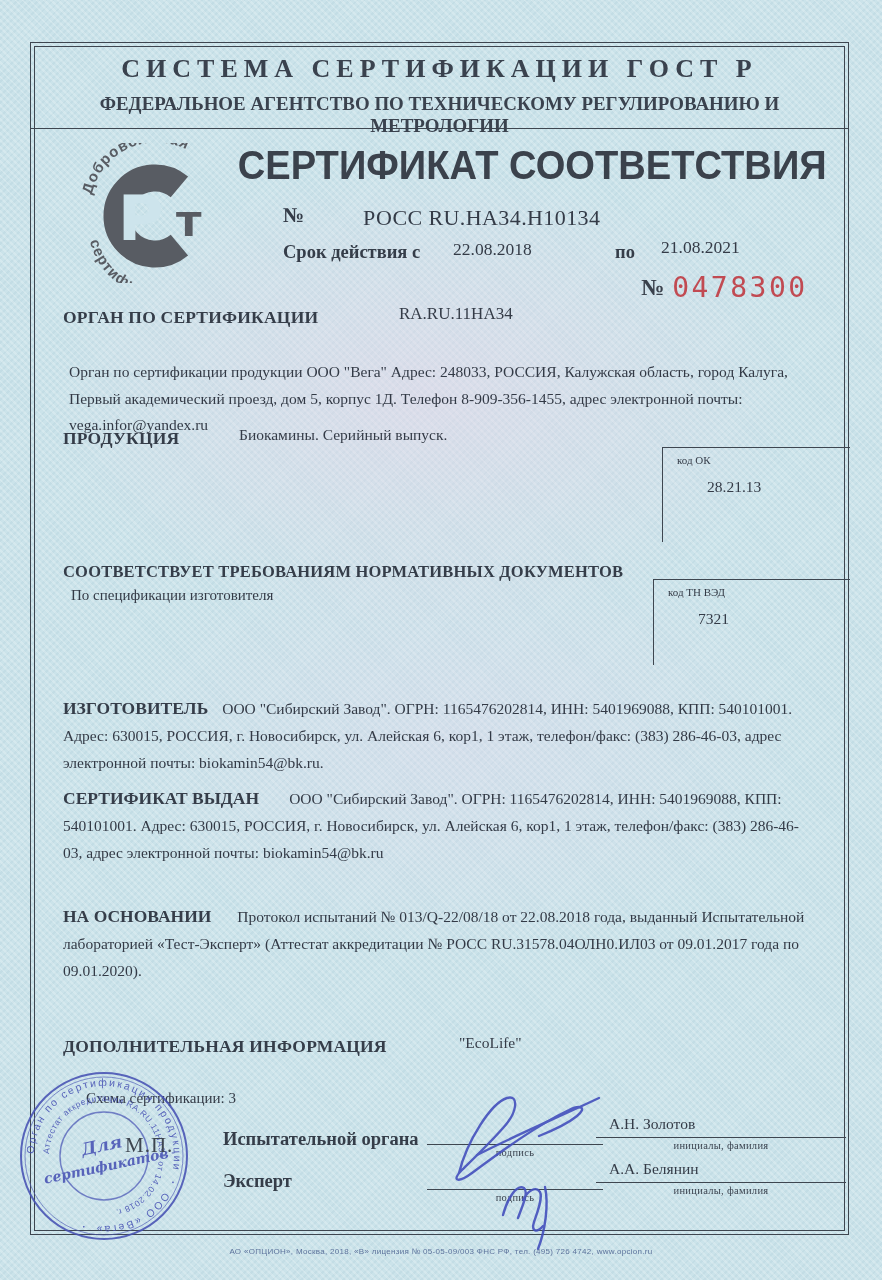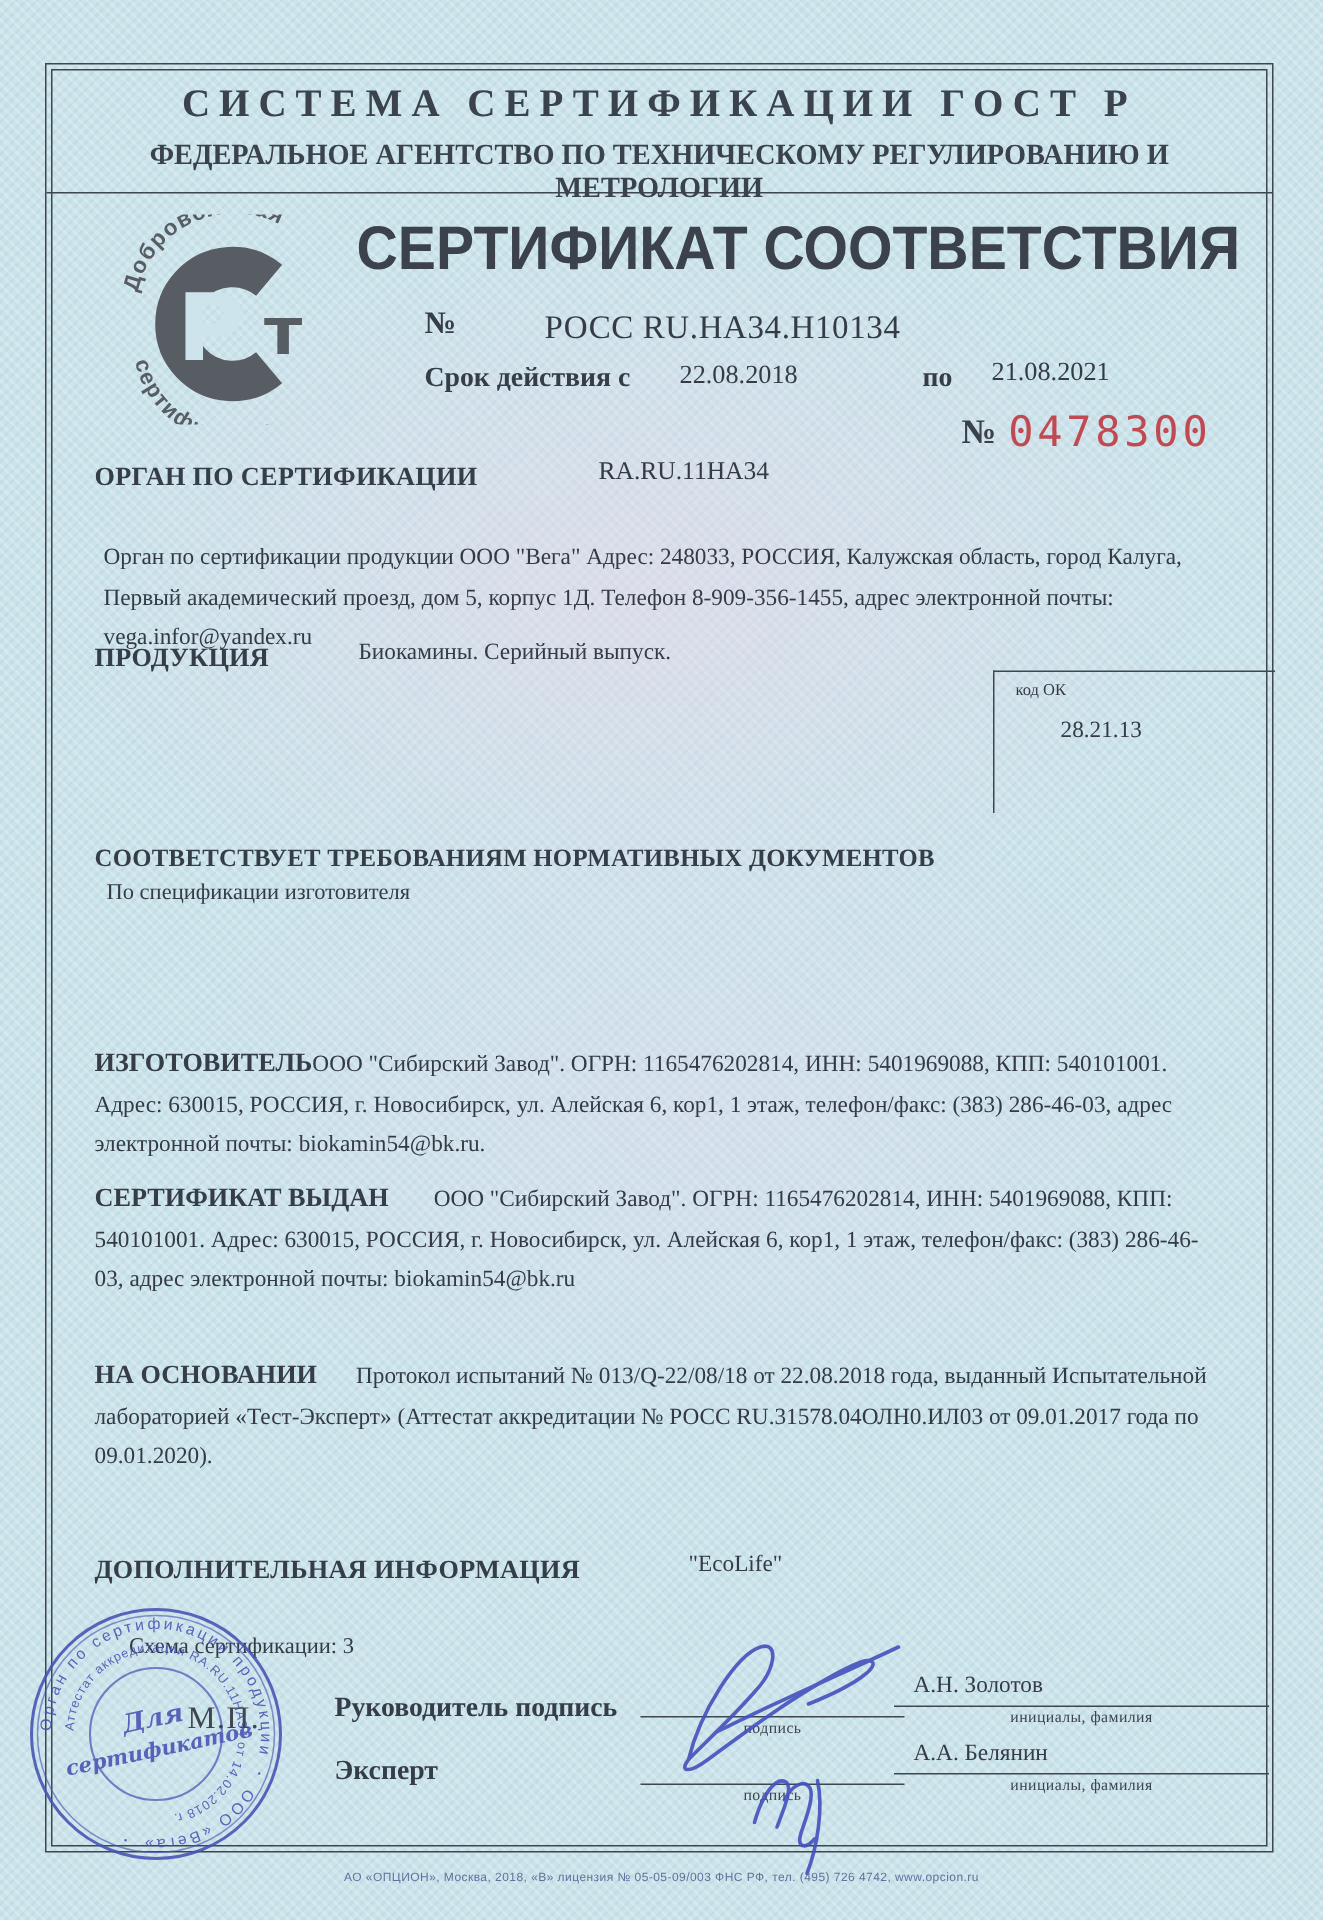--- a/index.html
+++ b/index.html
@@ -67,21 +67,21 @@
     border-top:1.4px solid #3e4650; border-left:1.4px solid #3e4650;
     background:transparent;
   }
   .ok-box { left:631px; top:404px; width:188px; height:95px; }
   .tn-box { left:622px; top:536px; width:197px; height:86px; }
   .code-box .cb-label { position:absolute; left:14px; top:6px; font-size:11px; }
   .code-box .cb-value { position:absolute; left:44px; top:30px; font-size:15.5px; }
   .conform-label { left:32px; top:519px; font-size:16.5px; }
   .conform-text { left:40px; top:544px; font-size:15px; }
   .para { font-size:15.5px; line-height:1.72; color:#333a46; }
-  .para .plabel { font-size:17.5px; font-weight:bold; color:#353d49; }
+  .para .plabel { font-size:17.5px; font-weight:bold; color:#353d49; margin-right:14px; }
   .manufacturer-para { left:32px; top:650px; width:754px; }
   .issued-para { left:32px; top:740px; width:754px; }
   .issued-para .plabel { margin-right:30px; }
   .basis-para { left:32px; top:830px; width:754px;margin-top:28px; }
   .basis-para .plabel { margin-right:26px; }
   .additional-label { left:32px; top:993px; }
   .additional-text { left:428px; top:991px; font-size:15.5px; }
   .scheme-text { left:55px; top:1047px; font-size:15px; }
   .mp-text { left:94px; top:1090px; font-size:21px; color:#3e4650; letter-spacing:1px; }
   .role1 { left:192px; top:1086px; font-size:18.5px; }
@@ -157,20 +157,24 @@
     <div class="abs product-text">Биокамины. Серийный выпуск.</div>
 
     <div class="abs code-box ok-box">
       <div class="cb-label">код ОК</div>
       <div class="cb-value">28.21.13</div>
     </div>
 
     <div class="abs sec-label conform-label">СООТВЕТСТВУЕТ ТРЕБОВАНИЯМ НОРМАТИВНЫХ ДОКУМЕНТОВ</div>
     <div class="abs conform-text">По спецификации изготовителя</div>
 
+    <div class="abs code-box tn-box">
+      <div class="cb-label">код ТН ВЭД</div>
+      <div class="cb-value">7321</div>
+    </div>
 
     <p class="abs para manufacturer-para">
       <span class="plabel">ИЗГОТОВИТЕЛЬ</span><span>ООО "Сибирский Завод". ОГРН: 1165476202814, ИНН: 5401969088, КПП: 540101001. Адрес: 630015, РОССИЯ, г. Новосибирск, ул. Алейская 6, кор1, 1 этаж, телефон/факс: (383) 286-46-03, адрес электронной почты: biokamin54@bk.ru.</span>
     </p>
 
     <p class="abs para issued-para">
       <span class="plabel">СЕРТИФИКАТ ВЫДАН</span><span>ООО "Сибирский Завод". ОГРН: 1165476202814, ИНН: 5401969088, КПП: 540101001. Адрес: 630015, РОССИЯ, г. Новосибирск, ул. Алейская 6, кор1, 1 этаж, телефон/факс: (383) 286-46-03, адрес электронной почты: biokamin54@bk.ru</span>
     </p>
 
     <p class="abs para basis-para">
@@ -197,21 +201,21 @@
         <textPath href="#stampInnerRing" startOffset="2">Аттестат аккредитации RA.RU.11НА34 от 14.02.2018 г.</textPath>
       </text>
       <g transform="rotate(-12 101 101)">
         <text x="101" y="96" text-anchor="middle" font-family="DejaVu Serif, serif" font-style="italic" font-weight="bold" font-size="17" fill="#4752b4">Для</text>
         <text x="101" y="116" text-anchor="middle" font-family="DejaVu Serif, serif" font-style="italic" font-weight="bold" font-size="14" fill="#4752b4">сертификатов</text>
       </g>
     </svg>
 
     <div class="abs mp-text">М.П.</div>
 
-    <div class="abs lbl role1">Руководитель подпись</div>
+    <div class="abs lbl role1">Испытательной органа</div>
     <div class="abs lbl role2">Эксперт</div>
 
     <div class="abs sig-line sig-line1"></div>
     <div class="abs caption sig-cap1">подпись</div>
     <div class="abs sig-line sig-line2"></div>
     <div class="abs caption sig-cap2">подпись</div>
 
     <div class="abs name1">А.Н. Золотов</div>
     <div class="abs sig-line name-line1"></div>
     <div class="abs caption name-cap1">инициалы, фамилия</div>

